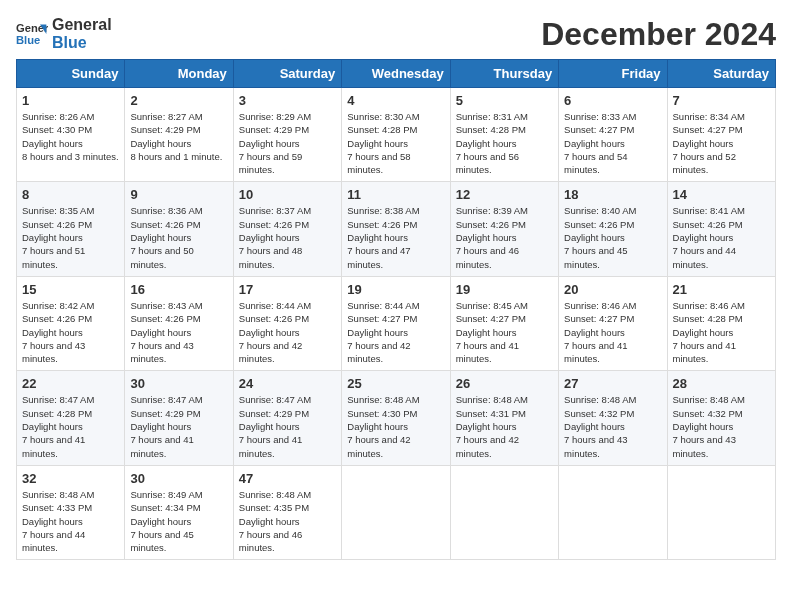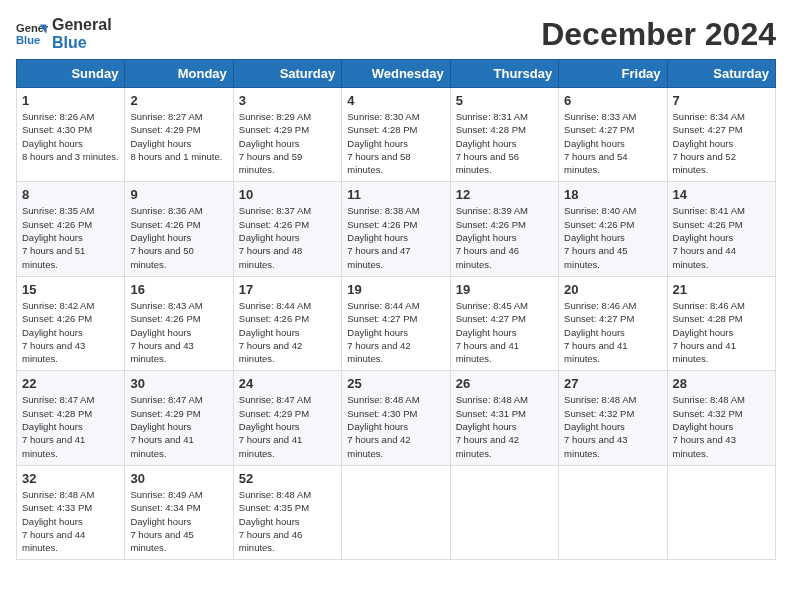--- a/index.html
+++ b/index.html
@@ -144,20 +144,20 @@
         <td><span class="day-num">30</span><span class="cell-text">Sunrise: 8:47 AM<br>Sunset: 4:29 PM<br>Daylight hours<br>7 hours and 41 minutes.</span></td>
         <td><span class="day-num">24</span><span class="cell-text">Sunrise: 8:47 AM<br>Sunset: 4:29 PM<br>Daylight hours<br>7 hours and 41 minutes.</span></td>
         <td><span class="day-num">25</span><span class="cell-text">Sunrise: 8:48 AM<br>Sunset: 4:30 PM<br>Daylight hours<br>7 hours and 42 minutes.</span></td>
         <td><span class="day-num">26</span><span class="cell-text">Sunrise: 8:48 AM<br>Sunset: 4:31 PM<br>Daylight hours<br>7 hours and 42 minutes.</span></td>
         <td><span class="day-num">27</span><span class="cell-text">Sunrise: 8:48 AM<br>Sunset: 4:32 PM<br>Daylight hours<br>7 hours and 43 minutes.</span></td>
         <td><span class="day-num">28</span><span class="cell-text">Sunrise: 8:48 AM<br>Sunset: 4:32 PM<br>Daylight hours<br>7 hours and 43 minutes.</span></td>
       </tr>
       <tr>
         <td><span class="day-num">32</span><span class="cell-text">Sunrise: 8:48 AM<br>Sunset: 4:33 PM<br>Daylight hours<br>7 hours and 44 minutes.</span></td>
         <td><span class="day-num">30</span><span class="cell-text">Sunrise: 8:49 AM<br>Sunset: 4:34 PM<br>Daylight hours<br>7 hours and 45 minutes.</span></td>
-        <td><span class="day-num">52</span><span class="cell-text">Sunrise: 8:48 AM<br>Sunset: 4:35 PM<br>Daylight hours<br>7 hours and 46 minutes.</span></td>
+        <td><span class="day-num">47</span><span class="cell-text">Sunrise: 8:48 AM<br>Sunset: 4:35 PM<br>Daylight hours<br>7 hours and 46 minutes.</span></td>
         <td class="empty-cell"></td>
         <td class="empty-cell"></td>
         <td class="empty-cell"></td>
         <td class="empty-cell"></td>
       </tr>
     </tbody>
 </table>
 
 </body></html>

